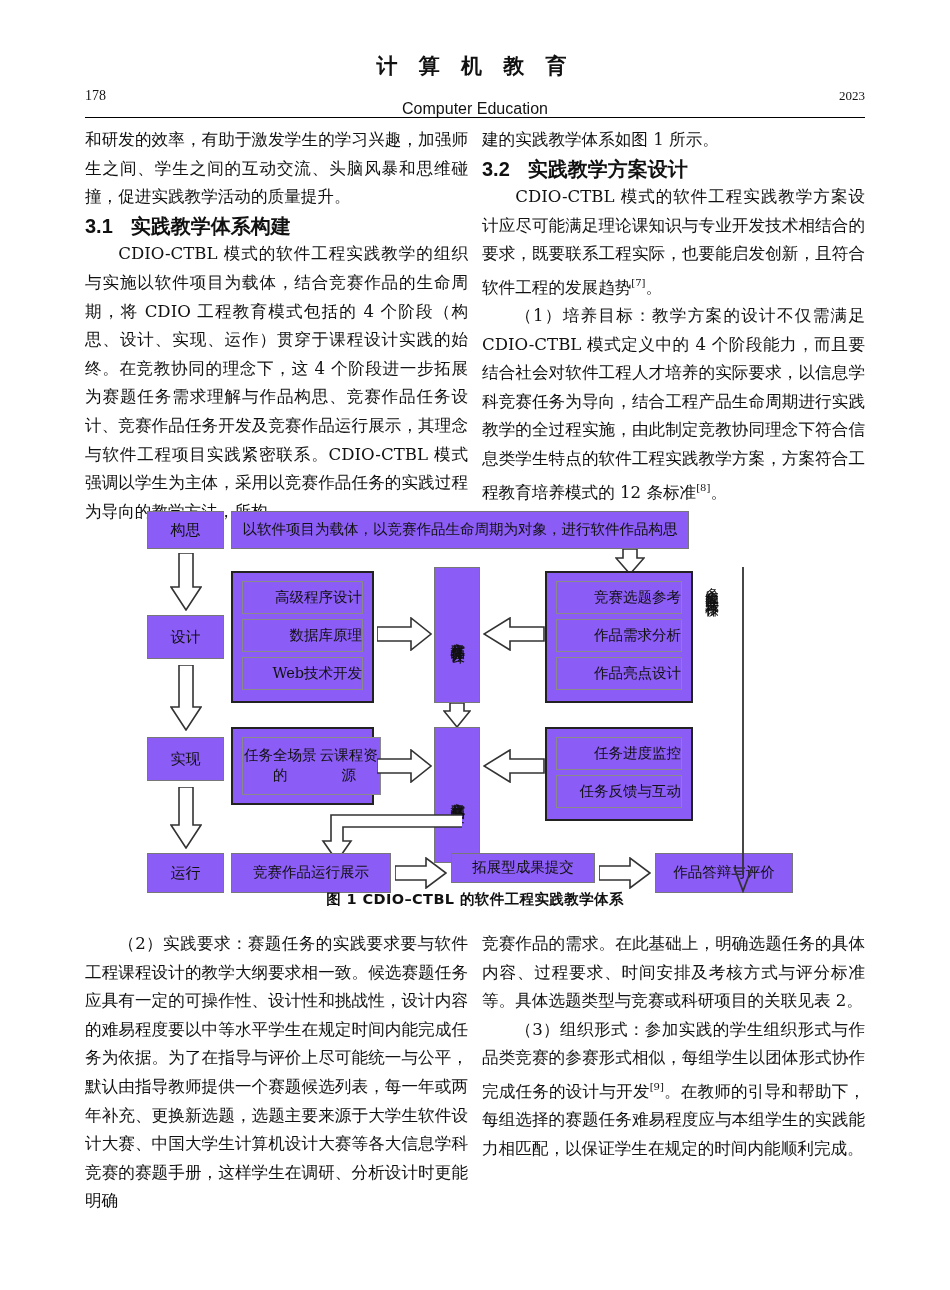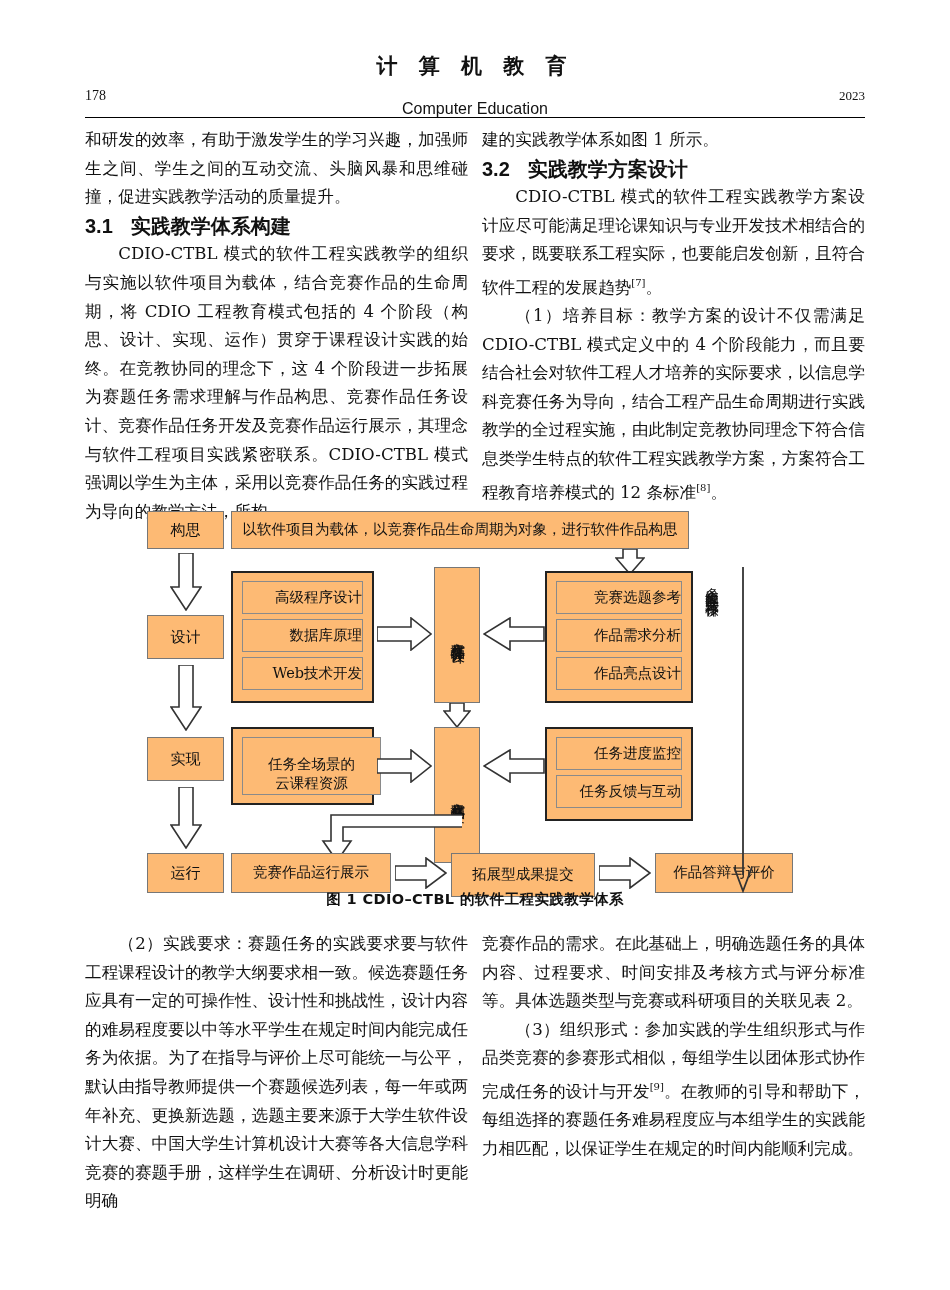--- a/index.html
+++ b/index.html
@@ -55,21 +55,21 @@
 
   
   .figure { position:absolute; left:85px; top:505px; width:780px; height:420px; }
   .fig-cap {
     position:absolute; left:0; top:385px; width:780px; text-align:center;
     font-size:14.5px; font-weight:700; font-family:"DejaVu Sans", sans-serif;
     letter-spacing:0.4px;
   }
   .box {
     position:absolute; box-sizing:border-box;
-    border:1.4px solid #777; background:#fdba74;
+    border:1.4px solid #777; background:#8b5cf6;
     display:flex; align-items:center; justify-content:center;
     font-size:14.5px; font-family:"DejaVu Serif", serif; text-align:center;
     line-height:1.35;
   }
   .box.thick { border:2.4px solid #222; }
   .box.thin2 { border:1.4px solid #8a8a8a;justify-content:flex-end; }
   .vbox {
     writing-mode:vertical-rl; text-orientation:upright;
     letter-spacing:1px;
   }
@@ -180,21 +180,21 @@
     </div>
     <div class="box thin2" style="left:471px; top:152px; width:126px; height:33px;">
       <span>作品亮点设计</span>
     </div>
 
     <svg class="ar" style="left:358px; top:198px;" width="28" height="25" viewBox="0 0 28 25">
       <polygon points="7,0 21,0 21,8 27,8 14,24 1,8 7,8" fill="#fff" stroke="#333" stroke-width="1.6"></polygon>
     </svg>
 
     <div class="box thick" style="left:146px; top:222px; width:143px; height:78px;"></div>
-    <div class="box thin2" style="left:157px; top:232px; width:139px; height:58px; flex-direction:column;">
+    <div class="box thin2" style="left:157px; top:232px; width:139px; height:58px; flex-direction:row;">
       <span>任务全场景的</span>
       <span>云课程资源</span>
     </div>
 
     <svg class="ar" style="left:292px; top:244px;" width="55" height="34" viewBox="0 0 55 34">
       <polygon points="0,10 34,10 34,1 54,17 34,33 34,24 0,24" fill="#fff" stroke="#333" stroke-width="1.6"></polygon>
     </svg>
 
     <div class="box vbox" style="left:349px; top:222px; width:46px; height:136px;">
       <span>竞赛作品任务开发</span>
@@ -215,21 +215,21 @@
     <svg class="ar" style="left:218px; top:296px;" width="160" height="62" viewBox="0 0 160 62">
       <polyline points="159,14 28,14 28,40 20,40 34,60 48,40 40,40 40,26 159,26" fill="#fff" stroke="#333" stroke-width="1.6" stroke-linejoin="miter"></polyline>
     </svg>
 
     <div class="box" style="left:146px; top:348px; width:160px; height:40px;">
       <span>竞赛作品运行展示</span>
     </div>
     <svg class="ar" style="left:310px; top:352px;" width="52" height="32" viewBox="0 0 52 32">
       <polygon points="0,9 31,9 31,1 51,16 31,31 31,23 0,23" fill="#fff" stroke="#333" stroke-width="1.6"></polygon>
     </svg>
-    <div class="box" style="left:366px; top:348px; width:144px; height:44px;">
+    <div class="box" style="left:366px; top:348px; width:144px; height:30px;">
       <span>拓展型成果提交</span>
     </div>
     <svg class="ar" style="left:514px; top:352px;" width="52" height="32" viewBox="0 0 52 32">
       <polygon points="0,9 31,9 31,1 51,16 31,31 31,23 0,23" fill="#fff" stroke="#333" stroke-width="1.6"></polygon>
     </svg>
     <div class="box" style="left:570px; top:348px; width:138px; height:40px;">
       <span>作品答辩与评价</span>
     </div>
 
     <div class="vlabel" style="left:620px; top:72px;">多维全程的混合式考核评价</div>

